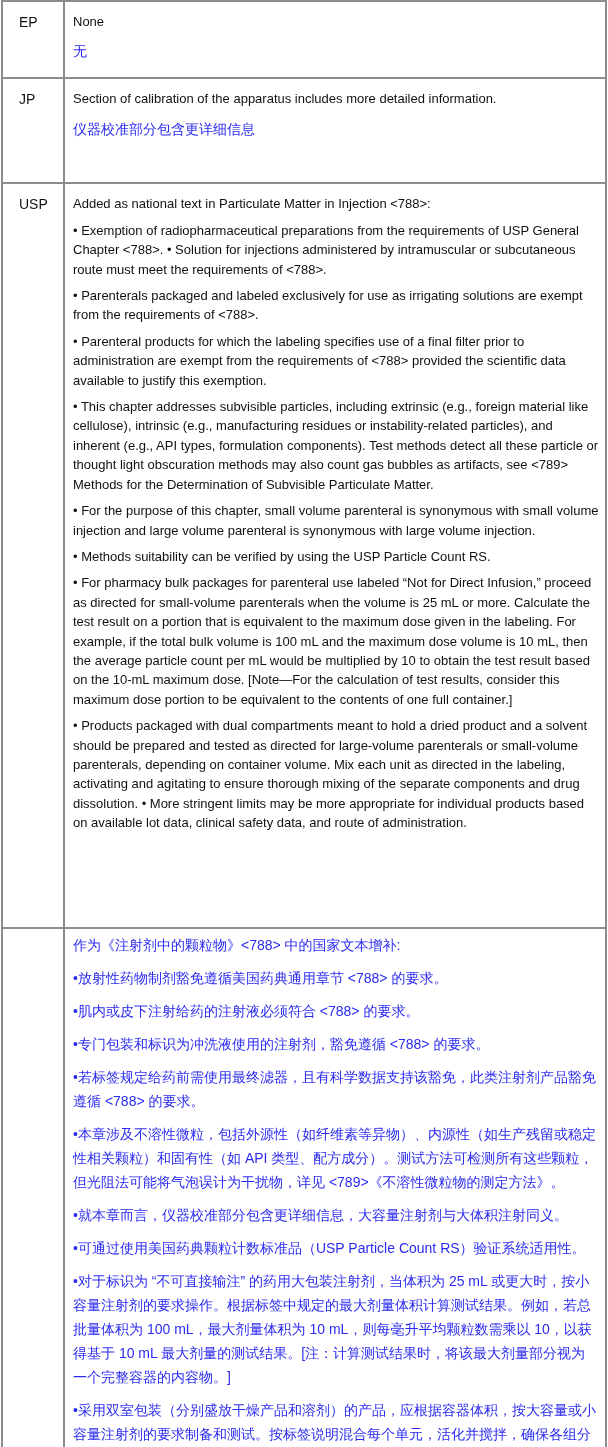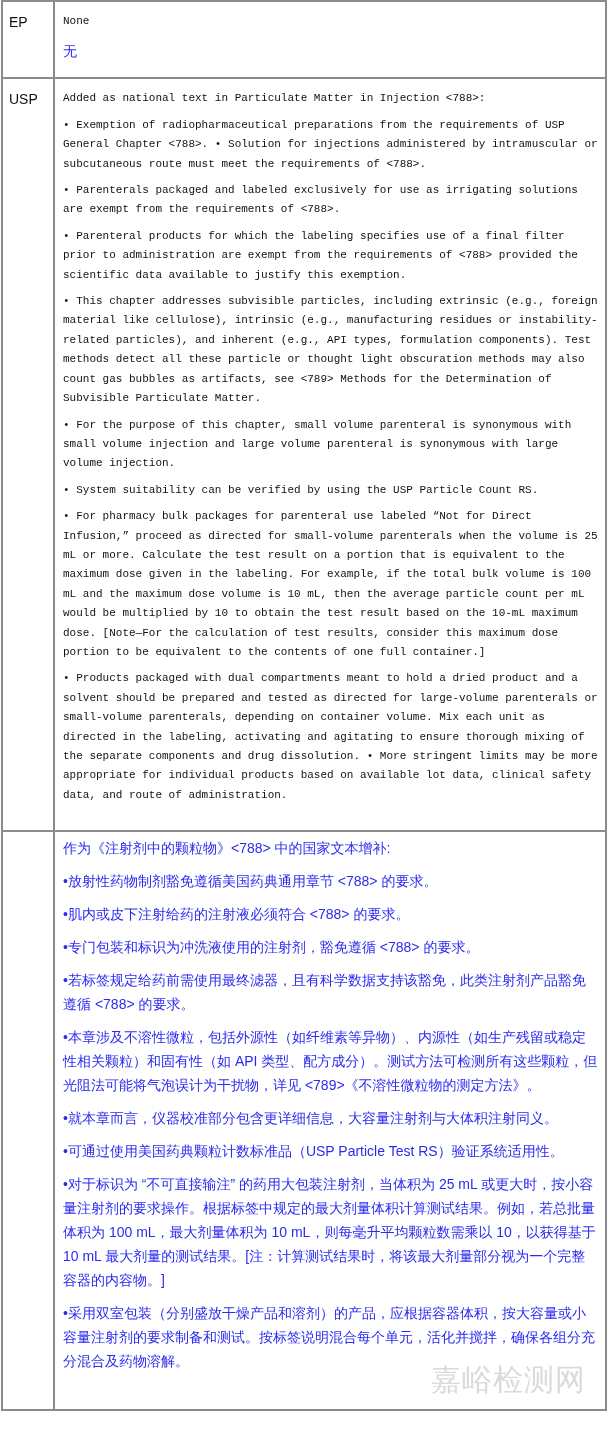--- a/index.html
+++ b/index.html
@@ -1,21 +1,21 @@
 <!DOCTYPE html>
 <html><head>
 <meta charset="utf-8">
 <style>
   html, body { margin: 0; padding: 0; background: #ffffff; }
   body { width: 608px; height: 1447px; overflow: hidden; font-family: "Liberation Sans", sans-serif; }
   table { border-collapse: collapse; width: 606px; margin-left: 1px; table-layout: fixed; }
   td { border: 2px solid #8c8c8c; vertical-align: top; padding: 0; }
-  td.label { width: 44px; font-size: 14px; color: #111; padding: 12px 0 0 6px; }
+  td.label { width: 44px; font-size: 14px; color: #111; padding: 12px 0 0 16px; }
   td.content { padding: 10px 6px 6px 8px; }
-  .en { color: #111; font-size: 11px; line-height: 19.4px; margin: 0 0 8px 0; font-family: Liberation Mono, monospace; }
+  .en { color: #111; font-size: 13px; line-height: 19.4px; margin: 0 0 8px 0; }
   .zh { color: #2b2bf0; font-size: 14px; line-height: 24px; margin: 0 0 8px 0; }
   .row-ep td { height: 59px; }
   .row-jp td { height: 87px; }
   .row-usp td { height: 715px; margin-left: 36px; }
   .row-zh td { height: 565px; }
   .row-usp td.content { padding-bottom: 18px; }
   .row-usp td.label, .row-zh td.label { border-bottom-width: 2px; }
   .row-usp .en { margin-bottom: 7px; }
   .row-zh td.content { padding-top: 4px; }
   .row-zh .zh { margin-bottom: 9px; }
@@ -29,45 +29,52 @@
 <div class="wrap">
 <table>
   <tbody>
         <tr class="row-ep">
     <td class="label">EP</td>
     <td class="content">
       <p class="en">None</p>
       <p class="zh">无</p>
     </td>
   </tr>
+  <tr class="row-jp">
+    <td class="label">JP</td>
+    <td class="content">
+      <p class="en">Section of calibration of the apparatus includes more detailed information.</p>
+      <p class="zh">仪器校准部分包含更详细信息</p>
+    </td>
+  </tr>
   <tr class="row-usp">
     <td class="label">USP</td>
     <td class="content">
       <p class="en">Added as national text in Particulate Matter in Injection &lt;788&gt;:</p>
       <p class="en"> • Exemption of radiopharmaceutical preparations from the requirements of USP General Chapter &lt;788&gt;.  • Solution for injections administered by intramuscular or subcutaneous route must meet the requirements of &lt;788&gt;.</p>
       <p class="en">• Parenterals packaged and labeled exclusively for use as irrigating solutions are exempt from the requirements of &lt;788&gt;.</p>
       <p class="en"> • Parenteral products for which the labeling specifies use of a final filter prior to administration are exempt from the requirements of &lt;788&gt; provided the scientific data available to justify this exemption.</p>
       <p class="en">• This chapter addresses subvisible particles, including extrinsic (e.g., foreign material like cellulose), intrinsic (e.g., manufacturing residues or instability-related particles), and inherent (e.g., API types, formulation components). Test methods detect all these particle or thought light obscuration methods may also count gas bubbles as artifacts, see &lt;789&gt; Methods for the Determination of Subvisible Particulate Matter.</p>
       <p class="en">• For the purpose of this chapter, small volume parenteral is synonymous with small volume injection and large volume parenteral is synonymous with large volume injection.</p>
-      <p class="en">• System suitability can be verified by using the USP Particle Count RS.</p>
+      <p class="en">• Methods suitability can be verified by using the USP Particle Count RS.</p>
       <p class="en"> • For pharmacy bulk packages for parenteral use labeled “Not for Direct Infusion,” proceed as directed for small-volume parenterals when the volume is 25 mL or more. Calculate the test result on a portion that is equivalent to the maximum dose given in the labeling. For example, if the total bulk volume is 100 mL and the maximum dose volume is 10 mL, then the average particle count per mL would be multiplied by 10 to obtain the test result based on the 10-mL maximum dose. [Note—For the calculation of test results, consider this maximum dose portion to be equivalent to the contents of one full container.]</p>
       <p class="en">• Products packaged with dual compartments meant to hold a dried product and a solvent should be prepared and tested as directed for large-volume parenterals or small-volume parenterals, depending on container volume. Mix each unit as directed in the labeling, activating and agitating to ensure thorough mixing of the separate components and drug dissolution.  • More stringent limits may be more appropriate for individual products based on available lot data, clinical safety data, and route of administration.</p>
     </td>
   </tr>
   <tr class="row-zh">
     <td class="label"></td>
     <td class="content">
       <p class="zh">作为《注射剂中的颗粒物》&lt;788&gt; 中的国家文本增补:</p>
       <p class="zh"> •放射性药物制剂豁免遵循美国药典通用章节 &lt;788&gt; 的要求。</p>
       <p class="zh">•肌内或皮下注射给药的注射液必须符合 &lt;788&gt; 的要求。</p>
       <p class="zh">•专门包装和标识为冲洗液使用的注射剂，豁免遵循 &lt;788&gt; 的要求。</p>
       <p class="zh">•若标签规定给药前需使用最终滤器，且有科学数据支持该豁免，此类注射剂产品豁免遵循 &lt;788&gt; 的要求。</p>
       <p class="zh">•本章涉及不溶性微粒，包括外源性（如纤维素等异物）、内源性（如生产残留或稳定性相关颗粒）和固有性（如 API 类型、配方成分）。测试方法可检测所有这些颗粒，但光阻法可能将气泡误计为干扰物，详见 &lt;789&gt;《不溶性微粒物的测定方法》。</p>
       <p class="zh">•就本章而言，仪器校准部分包含更详细信息，大容量注射剂与大体积注射同义。</p>
-      <p class="zh">•可通过使用美国药典颗粒计数标准品（USP Particle Test RS）验证系统适用性。</p>
+      <p class="zh">•可通过使用美国药典颗粒计数标准品（USP Particle Count RS）验证系统适用性。</p>
       <p class="zh">•对于标识为 “不可直接输注” 的药用大包装注射剂，当体积为 25 mL 或更大时，按小容量注射剂的要求操作。根据标签中规定的最大剂量体积计算测试结果。例如，若总批量体积为 100 mL，最大剂量体积为 10 mL，则每毫升平均颗粒数需乘以 10，以获得基于 10 mL 最大剂量的测试结果。[注：计算测试结果时，将该最大剂量部分视为一个完整容器的内容物。]</p>
       <p class="zh">•采用双室包装（分别盛放干燥产品和溶剂）的产品，应根据容器体积，按大容量或小容量注射剂的要求制备和测试。按标签说明混合每个单元，活化并搅拌，确保各组分充分混合及药物溶解。</p>
 
     </td>
   </tr>
 </tbody>
     </table>
 <div class="watermark">
   <div class="wm-cn">嘉峪检测网</div>
 

